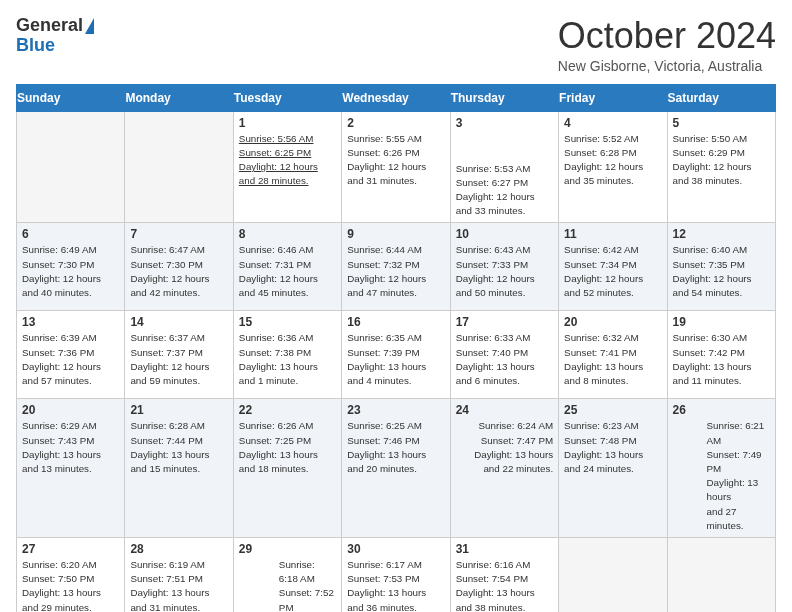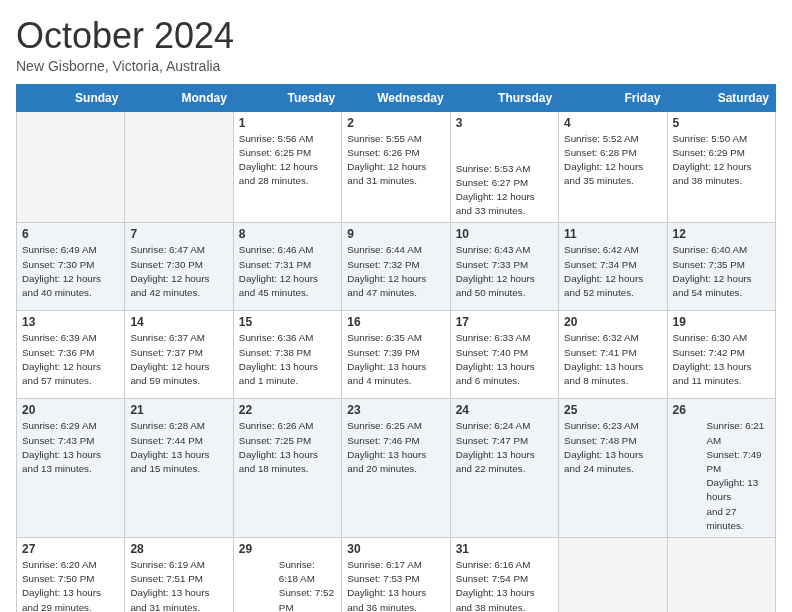--- a/index.html
+++ b/index.html
@@ -62,22 +62,22 @@
       margin-top: 2px;
     }
     .calendar {
       width: 100%;
       border-collapse: collapse;
       font-size: 10.5px;
     }
     .calendar th {
       background: #2a7abf;
       color: #fff;
-      text-align: right;
-      padding: 6px 6px;
+      text-align: left;
+      padding: 6px 0;
       font-size: 12px;
       font-weight: bold;
       border: 1px solid #2a7abf;
     }
     .calendar td {
       border: 1px solid #ccc;
       vertical-align: top;
       padding: 4px 5px;
       width: calc(100% / 7);
       min-height: 80px;
@@ -100,20 +100,27 @@
     }
     .row-shade td {
       background: #f0f4f8;
     }
   </style>
 </head>
 <body>
 
 <div class="page">
   <div class="header">
+    <div class="logo">
+      <div class="logo-row">
+        <span class="logo-general">General</span>
+        <div class="logo-triangle"></div>
+      </div>
+      <span class="logo-blue">Blue</span>
+    </div>
     <div class="title-block">
       <div class="month-title">October 2024</div>
       <div class="location-title">New Gisborne, Victoria, Australia</div>
     </div>
   </div>
 
   <table class="calendar">
     <thead>
       <tr>
       <th>Sunday</th>
@@ -124,21 +131,21 @@
           <th>Friday</th>
           <th>Saturday</th>
         </tr>
     </thead>
     <tbody id="calendar-body">
     <tr>
           <td class="empty"></td>
           <td class="empty"></td>
           <td>
             <div class="day-num">1</div>
-            <div class="day-info" style="white-space: pre-line;">Sunrise: 5:56 AM
+            <div class="day-info" style="white-space: pre-line; text-decoration: underline;">Sunrise: 5:56 AM
 Sunset: 6:25 PM
 Daylight: 12 hours
 and 28 minutes.</div>
           </td>
           <td>
             <div class="day-num">2</div>
             <div class="day-info" style="white-space: pre-line;">Sunrise: 5:55 AM
 Sunset: 6:26 PM
 Daylight: 12 hours
 and 31 minutes.</div>
@@ -291,21 +298,21 @@
           </td>
           <td>
             <div class="day-num">23</div>
             <div class="day-info" style="white-space: pre-line;">Sunrise: 6:25 AM
 Sunset: 7:46 PM
 Daylight: 13 hours
 and 20 minutes.</div>
           </td>
           <td>
             <div class="day-num">24</div>
-            <div class="day-info" style="white-space: pre-line;">Sunrise: 6:24 AM
+            <div class="day-info" style="white-space: pre-line; text-align: right;">Sunrise: 6:24 AM
 Sunset: 7:47 PM
 Daylight: 13 hours
 and 22 minutes.</div>
           </td>
           <td>
             <div class="day-num">25</div>
             <div class="day-info" style="white-space: pre-line;">Sunrise: 6:23 AM
 Sunset: 7:48 PM
 Daylight: 13 hours
 and 24 minutes.</div>

